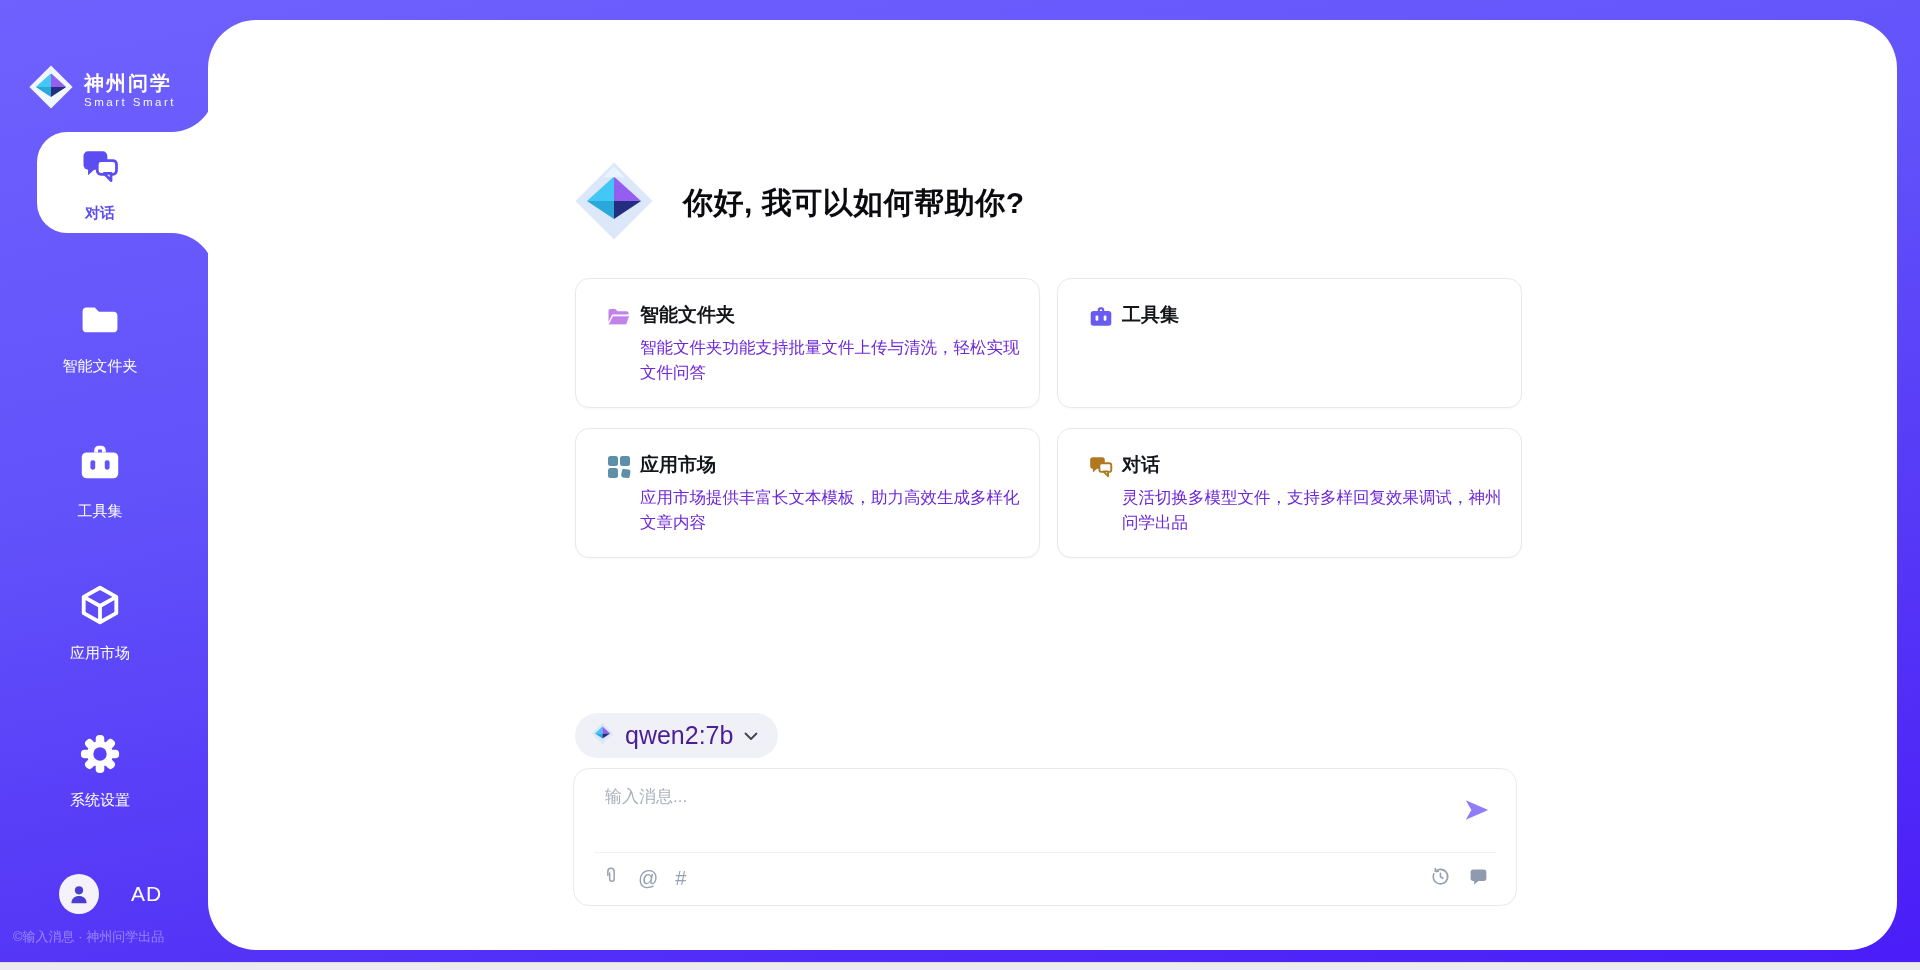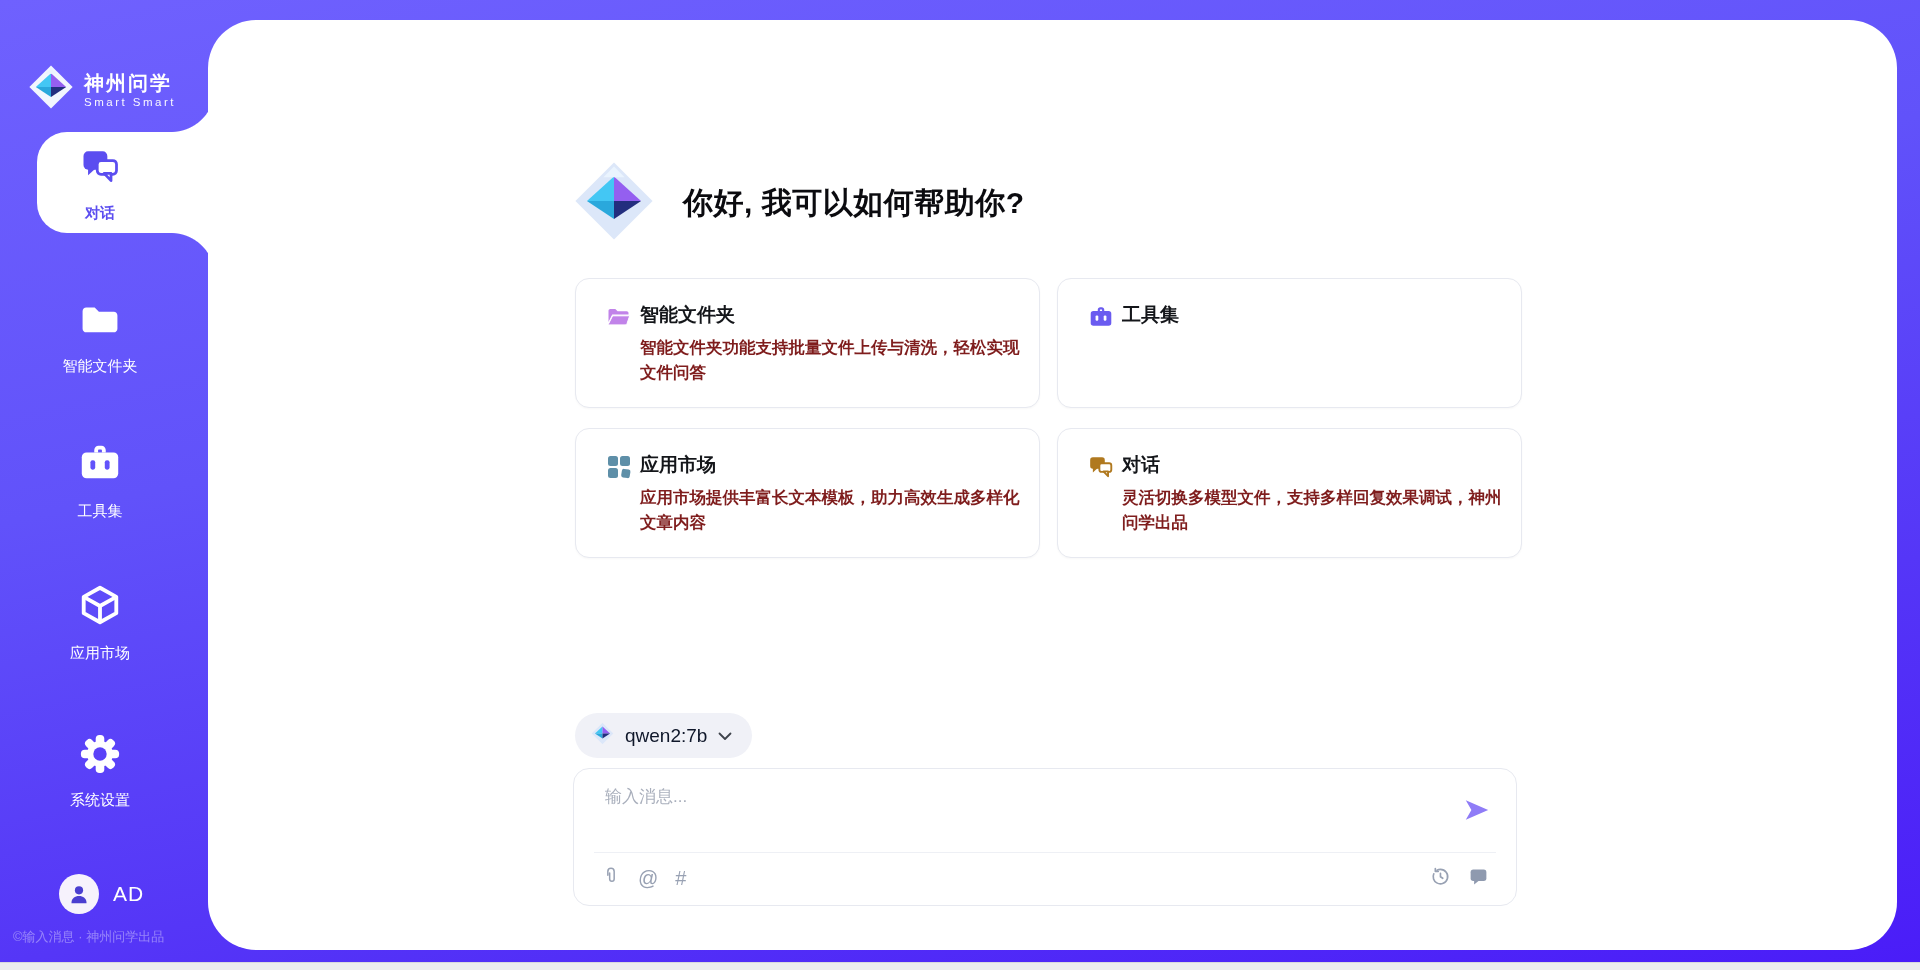--- a/index.html
+++ b/index.html
@@ -24,40 +24,40 @@
                 background:radial-gradient(circle 44px at 0 0, transparent 43.5px, #fff 44.5px); }
   .tab-active::after  { content:""; position:absolute; right:0; bottom:-44px; width:44px; height:44px;
                 background:radial-gradient(circle 44px at 0 100%, transparent 43.5px, #fff 44.5px); }
 
   .nav-item { position:absolute; left:0; width:200px; display:flex; flex-direction:column;
               align-items:center; gap:12px; z-index:3; cursor:pointer; }
   .nav-item .lbl { color:#fff; font-size:15px; }
   .nav-item.active .lbl { color:#5B4DF0; font-weight:600; }
   .ni-1 { top:144px; } .ni-2 { top:297px; } .ni-3 { top:440px; } .ni-4 { top:582px; } .ni-5 { top:733px; }
 
-  .user-row { position:absolute; left:59px; top:874px; display:flex; align-items:center; gap:14px; z-index:3; cursor:pointer; }
+  .user-row { position:absolute; left:59px; top:874px; display:flex; align-items:center; gap:32px; z-index:3; cursor:pointer; }
   .avatar { width:40px; height:40px; border-radius:50%; background:#F6F2FC; display:flex; align-items:center; justify-content:center; }
   .user-name { color:#fff; font-size:21px; letter-spacing:1px; }
   .copyright { position:absolute; left:13px; top:928px; color:rgba(255,255,255,.38); font-size:13px; z-index:3; white-space:nowrap; }
 
   
   .greet { position:absolute; left:573px; top:158px; display:flex; align-items:center; gap:28px; z-index:2; }
   .greet-title { font-size:30px; font-weight:800; color:#0B0B0F; letter-spacing:.5px;text-align:center; }
 
   .card { position:absolute; width:465px; height:130px; background:#fff; border:1px solid #E7E9F0;
           border-radius:14px; z-index:2; cursor:pointer; box-shadow:0 1px 2px rgba(16,24,40,.03); }
   .c1 { left:575px; top:278px; } .c2 { left:1057px; top:278px; }
   .c3 { left:575px; top:428px; } .c4 { left:1057px; top:428px; }
   .card .ic { position:absolute; left:30px; top:25px; width:26px; height:26px; }
   .card .ttl { position:absolute; left:64px; top:23px; font-size:19px; font-weight:700; color:#14161A; }
-  .card .dsc { position:absolute; left:64px; top:56px; width:382px; font-size:16.5px; line-height:25px; color:#7f1d1d;font-weight:bold; }
+  .card .dsc { position:absolute; left:64px; top:56px; width:382px; font-size:16.5px; line-height:25px; color:#6d28d9; }
 
   .model-pill { position:absolute; left:575px; top:713px; height:45px; display:inline-flex; align-items:center;
           gap:11px; padding:0 20px 0 16px; background:#F0F1F7; border-radius:23px; z-index:2; cursor:pointer; }
-  .model-name { font-size:19px; color:#0f172a; }
+  .model-name { font-size:25px; color:#4c1d95; }
 
   .composer { position:absolute; left:573px; top:768px; width:944px; height:138px; background:#fff;
           border:1px solid #E7E9F0; border-radius:16px; z-index:2;text-align:right; }
   .composer .ph { position:absolute; left:31px; top:16px; font-size:17px; color:#A9AFBC; }
   .composer .send { position:absolute; right:25px; top:27px; cursor:pointer; }
   .composer .divider { position:absolute; left:20px; right:20px; top:83px; height:1px; background:#EEF0F5; }
   .tools-left { position:absolute; left:27px; top:96px; display:flex; align-items:center; gap:17px; }
   .tools-right{ position:absolute; right:27px; top:96px; display:flex; align-items:center; gap:17px; }
   .sym { font-size:20px; color:#98A1B3; line-height:22px; cursor:pointer; }
   .tool-ic { cursor:pointer; display:block; }

